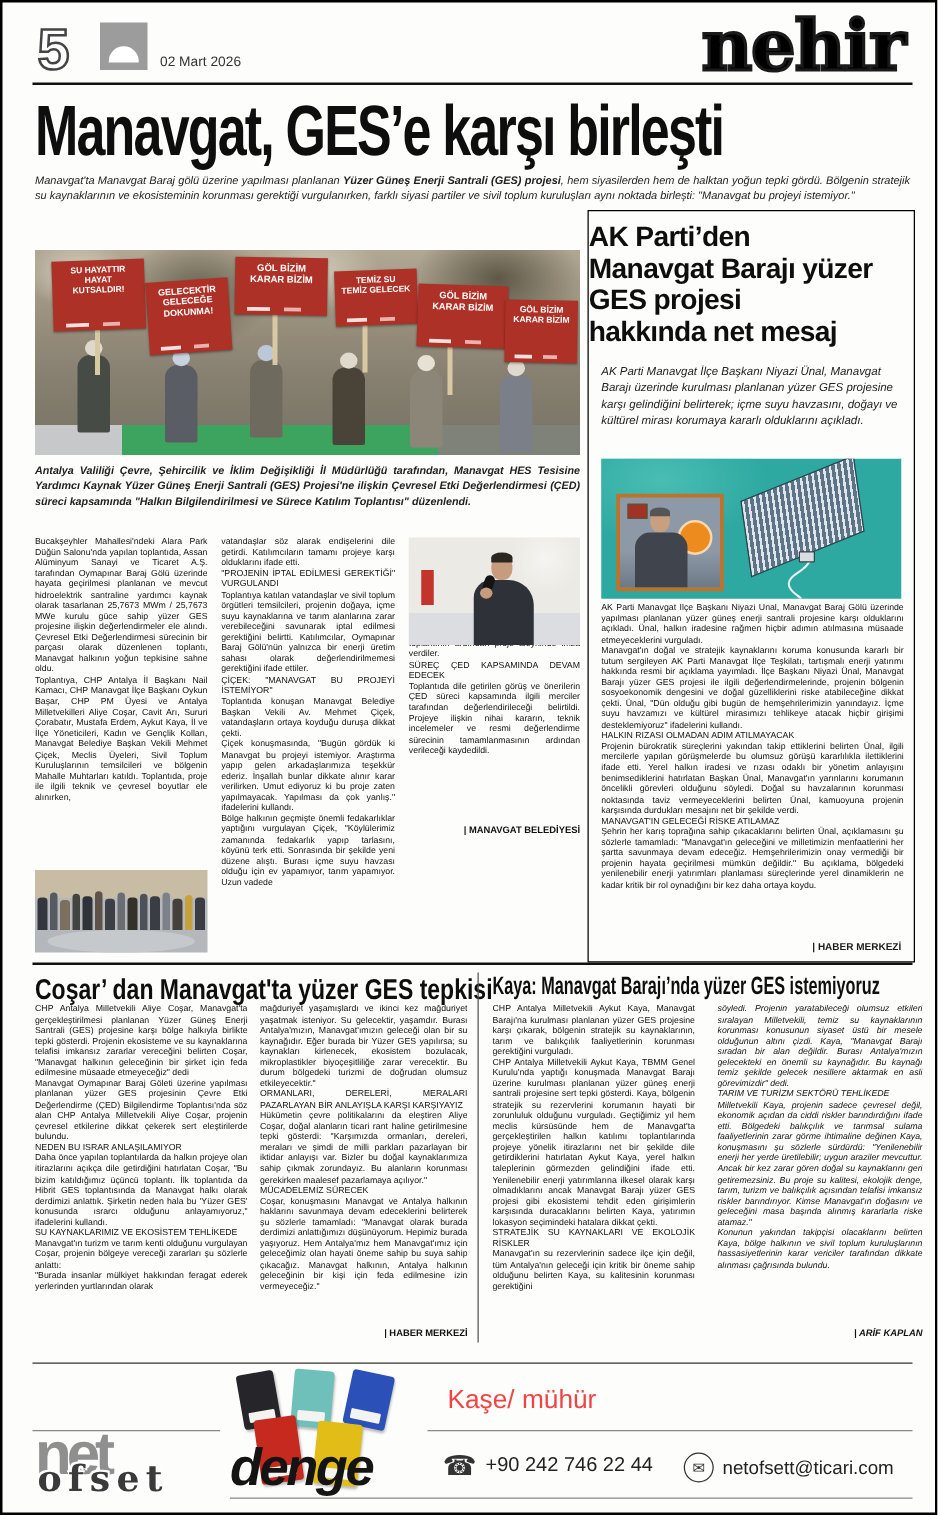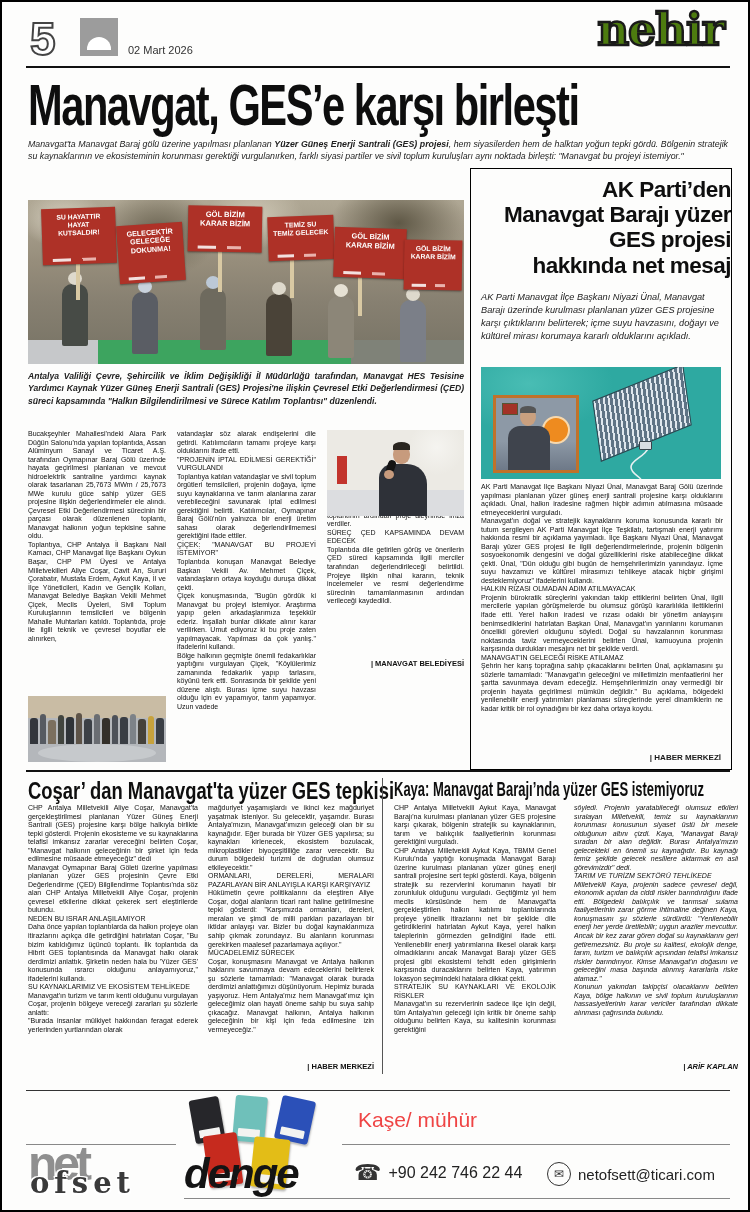--- a/index.html
+++ b/index.html
@@ -7,22 +7,22 @@
         box-sizing:border-box;overflow:hidden;font-family:"Liberation Sans",sans-serif;color:#1a1a1a;}
   .abs{position:absolute;}
 
   
   .pagenum{left:28px;top:10px;font-size:46px;font-weight:bold;color:#fff;
            -webkit-text-stroke:2px #444;letter-spacing:-2px;}
   .logo-box{left:78px;top:16px;width:38px;height:38px;background:#9c9c9c;}
   .logo-arch{position:absolute;left:7px;bottom:6px;width:24px;height:13px;background:#fff;
              border-radius:12px 12px 0 0;}
   .date{left:126px;top:42px;font-size:11px;color:#333;}
-  .masthead{right:24px;top:2px;font-family:"DejaVu Serif",serif;font-weight:bold;font-size:44px;
-            color:#4d7c0f;-webkit-text-stroke:2.5px #1a1a1a;letter-spacing:-1px;}
+  .masthead{right:24px;top:2px;font-family:"DejaVu Serif",serif;font-weight:bold;font-size:56px;
+            color:#000000;-webkit-text-stroke:2.5px #1a1a1a;letter-spacing:-1px;}
   .rule{background:#111;}
 
   
   .main-headline{left:26px;top:70px;white-space:nowrap;font-size:57px;font-weight:bold;
                  letter-spacing:-2px;color:#0e0e0e;}
   .main-headline .squeeze{display:inline-block;transform:scaleX(.73);transform-origin:left;}
   .deck{left:26px;top:136px;width:700px;font-size:8.8px;font-style:italic;line-height:1.4;
         text-align:justify;color:#222;}
   .deck b{font-style:italic;}
 
@@ -69,21 +69,21 @@
                 linear-gradient(180deg,#eceae4 0 70%,#dcdde0 70%);}
   .flag{position:absolute;left:10px;top:26px;width:10px;height:28px;background:#c2342c;}
   .suit{position:absolute;left:52px;top:34px;width:48px;height:52px;background:#2e3138;border-radius:14px 20px 0 0;}
   .s-head{position:absolute;left:66px;top:14px;width:17px;height:20px;border-radius:50% 50% 45% 45%;background:#c79b7d;}
   .s-hair{position:absolute;left:66px;top:12px;width:17px;height:8px;border-radius:50% 50% 0 0;background:#2a2620;}
   .mic{position:absolute;left:60px;top:30px;width:8px;height:14px;border-radius:4px;background:#141414;transform:rotate(18deg);}
   .s-hand{position:absolute;left:57px;top:40px;width:10px;height:9px;border-radius:50%;background:#c79b7d;}
 
   
   .akbox{left:468px;top:166px;width:262px;height:602px;border:1.5px solid #000;box-sizing:border-box;}
-  .ak-headline{top:8px;left:0;width:100%;text-align:right;font-weight:bold;font-size:22.5px;
+  .ak-headline{top:8px;left:0;width:100%;text-align:left;font-weight:bold;font-size:22.5px;
                line-height:1.12;letter-spacing:-.5px;white-space:pre-line;color:#0e0e0e;}
   .ak-lead{top:122px;left:10px;width:242px;font-size:9.2px;font-style:italic;line-height:1.4;color:#222;}
   .ak-photo{top:198px;left:10px;width:240px;height:112px;
      background:radial-gradient(120px 70px at 20% 15%,#49bdb4 0%,rgba(73,189,180,0) 70%),#2ea9a1;}
   .panel{position:absolute;left:112px;top:16px;width:96px;height:58px;transform:rotate(-22deg) skewX(-14deg);
      background:repeating-linear-gradient(90deg,#dfe7ee 0 2px,#5e7385 2px 5px);border:1px solid #30414d;}
   .boat{position:absolute;left:158px;top:74px;width:11px;height:7px;background:#d8dde2;border:1px solid #39434b;border-radius:1px;}
   .inset{position:absolute;left:12px;top:28px;width:80px;height:72px;border:3px solid #c0722a;
      background:linear-gradient(180deg,#8d99a6 0 60%,#6e7988);overflow:hidden;}
   .ak-circle{position:absolute;right:6px;top:18px;width:24px;height:24px;border-radius:50%;background:#ee8b1f;border:2px solid #f7d9ae;}
@@ -228,21 +228,21 @@
 SÜREÇ ÇED KAPSAMINDA DEVAM EDECEK
 Toplantıda dile getirilen görüş ve önerilerin ÇED süreci kapsamında ilgili merciler tarafından değerlendirileceği belirtildi. Projeye ilişkin nihai kararın, teknik incelemeler ve resmi değerlendirme sürecinin tamamlanmasının ardından verileceği kaydedildi.</div>
     <div class="byline">| MANAVGAT BELEDİYESİ</div>
   </div>
 
   <div class="abs akbox">
     <div class="abs ak-headline">AK Parti’den
 Manavgat Barajı yüzer
 GES projesi
 hakkında net mesaj</div>
-    <div class="abs ak-lead">AK Parti Manavgat İlçe Başkanı Niyazi Ünal, Manavgat Barajı üzerinde kurulması planlanan yüzer GES projesine karşı çıktıklarını belirterek; içme suyu havzasını, doğayı ve kültürel mirası korumaya kararlı olduklarını açıkladı.</div>
+    <div class="abs ak-lead">AK Parti Manavgat İlçe Başkanı Niyazi Ünal, Manavgat Barajı üzerinde kurulması planlanan yüzer GES projesine karşı gelindiğini belirterek; içme suyu havzasını, doğayı ve kültürel mirası korumaya kararlı olduklarını açıkladı.</div>
     <div class="abs photo ak-photo">
       <div class="panel"></div>
       <svg width="240" height="112" style="position:absolute;left:0;top:0;">
         <path d="M168 78 C166 90 150 92 150 100 S162 110 160 114" stroke="#e8f0f1" stroke-width="1.6" fill="none"></path>
       </svg>
       <div class="boat"></div>
       <div class="inset">
         <div class="i-flagpic"></div>
         <div class="ak-circle"></div>
         <div class="i-head"></div>

